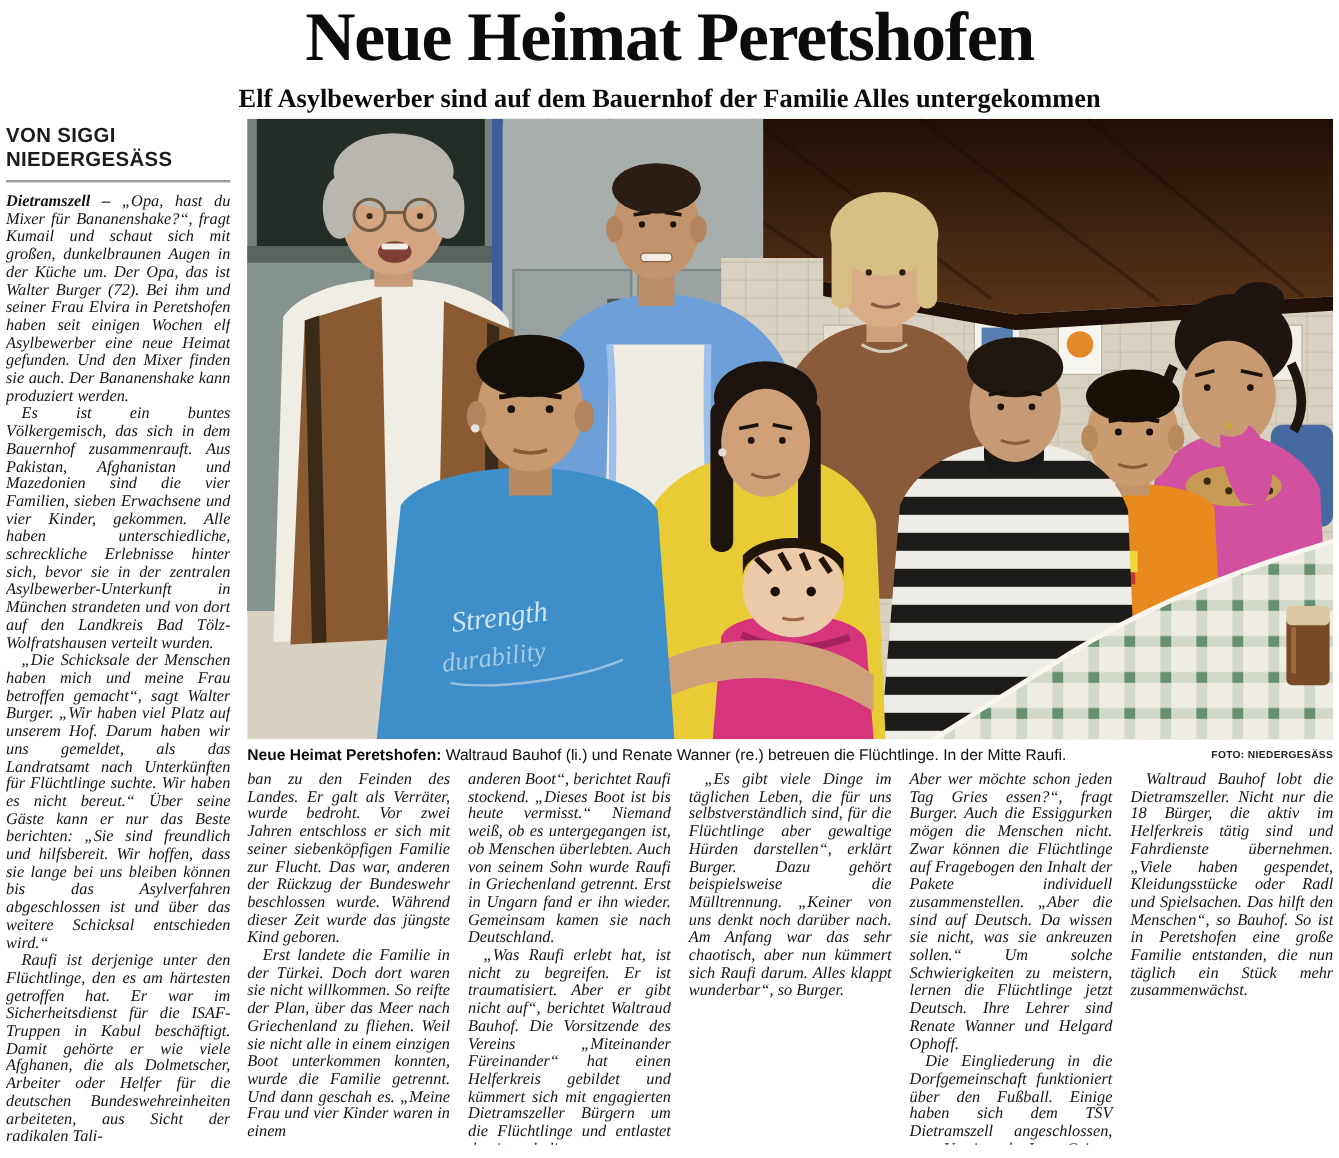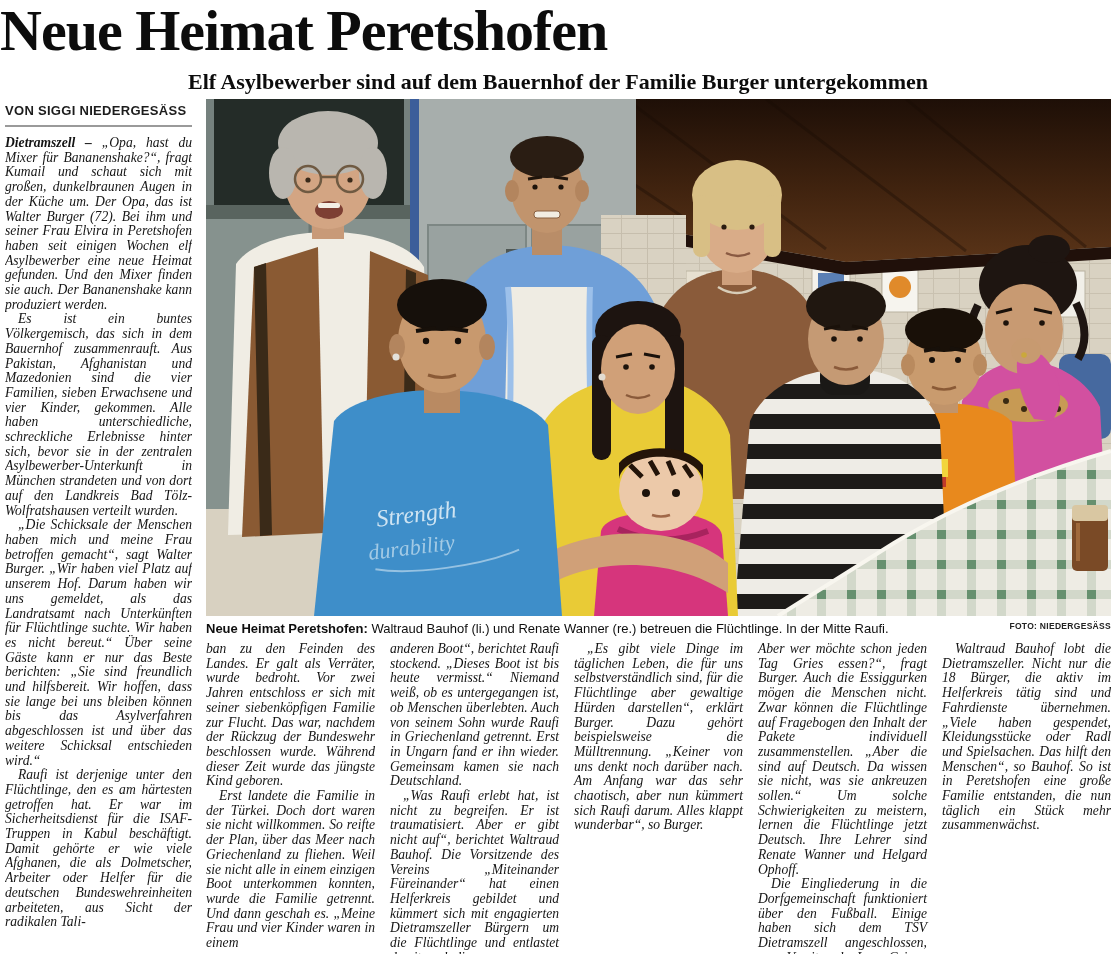--- a/index.html
+++ b/index.html
@@ -1,50 +1,50 @@
 <!DOCTYPE html>
 <html lang="de"><head>
 <meta charset="utf-8">
 <style>
   html,body{margin:0;padding:0;background:#ffffff;}
   .page{position:relative;width:1116px;height:965px;background:#fff;overflow:hidden;
         font-family:"Liberation Serif",serif;color:#141414;}
   
-  .headline{margin:2px 0 0;font-weight:bold;font-size:58px;
+  .headline{margin:2px 0 0;text-align:center;font-weight:bold;font-size:58px;
             letter-spacing:-1px;line-height:1.0;color:#0c0c0c;}
   .subheadline{margin:9px 0 0;text-align:center;font-weight:bold;font-size:22px;color:#0c0c0c;}
   
   .content{position:absolute;left:5px;right:5px;top:99px;bottom:0;display:flex;gap:14px;}
   .first-col{width:187px;flex:none;overflow:hidden;}
   .main-area{flex:1;min-width:0;}
-  .byline{font-family:"Liberation Sans",sans-serif;font-weight:bold;font-size:13px;
+  .byline{font-family:"Liberation Sans",sans-serif;font-weight:bold;font-size:17px;
           letter-spacing:.3px;color:#1c1c1c;padding:4px 0 7px;border-bottom:2px solid #9a9a9a;
           margin-bottom:9px;}
   .article p{margin:0;text-align:justify;font-size:13.6px;line-height:14.7px;hyphens:auto;font-style:italic;}
   .article p.ind{text-indent:13px;}
   .article .lead strong{font-weight:bold;}
   
   figure{margin:0;}
   .photo-svg{display:block;width:100%;height:517px;}
   figcaption{font-family:"Liberation Sans",sans-serif;font-size:13px;color:#0e0e0e;
-             display:flex;align-items:flex-start;justify-content:space-between;
+             display:flex;align-items:center;justify-content:space-between;
              padding:5px 0 1px;}
   .cap-bold{font-weight:bold;}
   .credit{font-size:8.5px;font-weight:bold;letter-spacing:.3px;color:#222;white-space:nowrap;margin-left:14px;}
   
   .bottom-columns{display:flex;gap:15px;margin-top:5px;height:312px;overflow:hidden;}
   .bcol{flex:1;min-width:0;}
 </style>
 </head>
 <body>
 
 <div class="page">
 
   <h1 class="headline">Neue Heimat Peretshofen</h1>
-  <h2 class="subheadline">Elf Asylbewerber sind auf dem Bauernhof der Familie Burger untergekommen</h2>
+  <h2 class="subheadline">Elf Asylbewerber sind auf dem Bauernhof der Familie Alles untergekommen</h2>
 
   <div class="content">
 
     <div class="first-col article">
       <div class="byline">VON SIGGI NIEDERGESÄSS</div>
       <p class="lead"><strong>Dietramszell – </strong><span>„Opa, hast du Mixer für Bananenshake?“, fragt Kumail und schaut sich mit großen, dunkelbraunen Augen in der Küche um. Der Opa, das ist Walter Burger (72). Bei ihm und seiner Frau Elvira in Peretshofen haben seit einigen Wochen elf Asylbewerber eine neue Heimat gefunden. Und den Mixer finden sie auch. Der Bananenshake kann produziert werden.</span></p>
       <p class="ind">Es ist ein buntes Völkergemisch, das sich in dem Bauernhof zusammenrauft. Aus Pakistan, Afghanistan und Mazedonien sind die vier Familien, sieben Erwachsene und vier Kinder, gekommen. Alle haben unterschiedliche, schreckliche Erlebnisse hinter sich, bevor sie in der zentralen Asylbewerber-Unterkunft in München strandeten und von dort auf den Landkreis Bad Tölz-Wolfratshausen verteilt wurden.</p>
       <p class="ind">„Die Schicksale der Menschen haben mich und meine Frau betroffen gemacht“, sagt Walter Burger. „Wir haben viel Platz auf unserem Hof. Darum haben wir uns gemeldet, als das Landratsamt nach Unterkünften für Flüchtlinge suchte. Wir haben es nicht bereut.“ Über seine Gäste kann er nur das Beste berichten: „Sie sind freundlich und hilfsbereit. Wir hoffen, dass sie lange bei uns bleiben können bis das Asylverfahren abgeschlossen ist und über das weitere Schicksal entschieden wird.“</p>
       <p class="ind">Raufi ist derjenige unter den Flüchtlinge, den es am härtesten getroffen hat. Er war im Sicherheitsdienst für die ISAF-Truppen in Kabul beschäftigt. Damit gehörte er wie viele Afghanen, die als Dolmetscher, Arbeiter oder Helfer für die deutschen Bundeswehreinheiten arbeiteten, aus Sicht der radikalen Tali-</p>
     </div>
@@ -265,21 +265,21 @@
           </g>
         </svg>
         <figcaption>
           <span class="cap-main"><strong class="cap-bold">Neue Heimat Peretshofen:</strong> <span>Waltraud Bauhof (li.) und Renate Wanner (re.) betreuen die Flüchtlinge. In der Mitte Raufi.</span></span>
           <span class="credit">FOTO: NIEDERGESÄSS</span>
         </figcaption>
       </figure>
 
       <div class="bottom-columns article">
         <div class="bcol">
-          <p>ban zu den Feinden des Landes. Er galt als Verräter, wurde bedroht. Vor zwei Jahren entschloss er sich mit seiner siebenköpfigen Familie zur Flucht. Das war, nachdem der Rückzug der Bundeswehr beschlossen wurde. Während dieser Zeit wurde das jüngste Kind geboren.</p>
+          <p>ban zu den Feinden des Landes. Er galt als Verräter, wurde bedroht. Vor zwei Jahren entschloss er sich mit seiner siebenköpfigen Familie zur Flucht. Das war, anderen der Rückzug der Bundeswehr beschlossen wurde. Während dieser Zeit wurde das jüngste Kind geboren.</p>
           <p class="ind">Erst landete die Familie in der Türkei. Doch dort waren sie nicht willkommen. So reifte der Plan, über das Meer nach Griechenland zu fliehen. Weil sie nicht alle in einem einzigen Boot unterkommen konnten, wurde die Familie getrennt. Und dann geschah es. „Meine Frau und vier Kinder waren in einem</p>
         </div>
         <div class="bcol">
           <p>anderen Boot“, berichtet Raufi stockend. „Dieses Boot ist bis heute vermisst.“ Niemand weiß, ob es untergegangen ist, ob Menschen überlebten. Auch von seinem Sohn wurde Raufi in Griechenland getrennt. Erst in Ungarn fand er ihn wieder. Gemeinsam kamen sie nach Deutschland.</p>
           <p class="ind">„Was Raufi erlebt hat, ist nicht zu begreifen. Er ist traumatisiert. Aber er gibt nicht auf“, berichtet Waltraud Bauhof. Die Vorsitzende des Vereins „Miteinander Füreinander“ hat einen Helferkreis gebildet und kümmert sich mit engagierten Dietramszeller Bürgern um die Flüchtlinge und entlastet damit auch die</p>
         </div>
         <div class="bcol">
           <p class="ind">„Es gibt viele Dinge im täglichen Leben, die für uns selbstverständlich sind, für die Flüchtlinge aber gewaltige Hürden darstellen“, erklärt Burger. Dazu gehört beispielsweise die Mülltrennung. „Keiner von uns denkt noch darüber nach. Am Anfang war das sehr chaotisch, aber nun kümmert sich Raufi darum. Alles klappt wunderbar“, so Burger.</p>
         </div>
         <div class="bcol">

